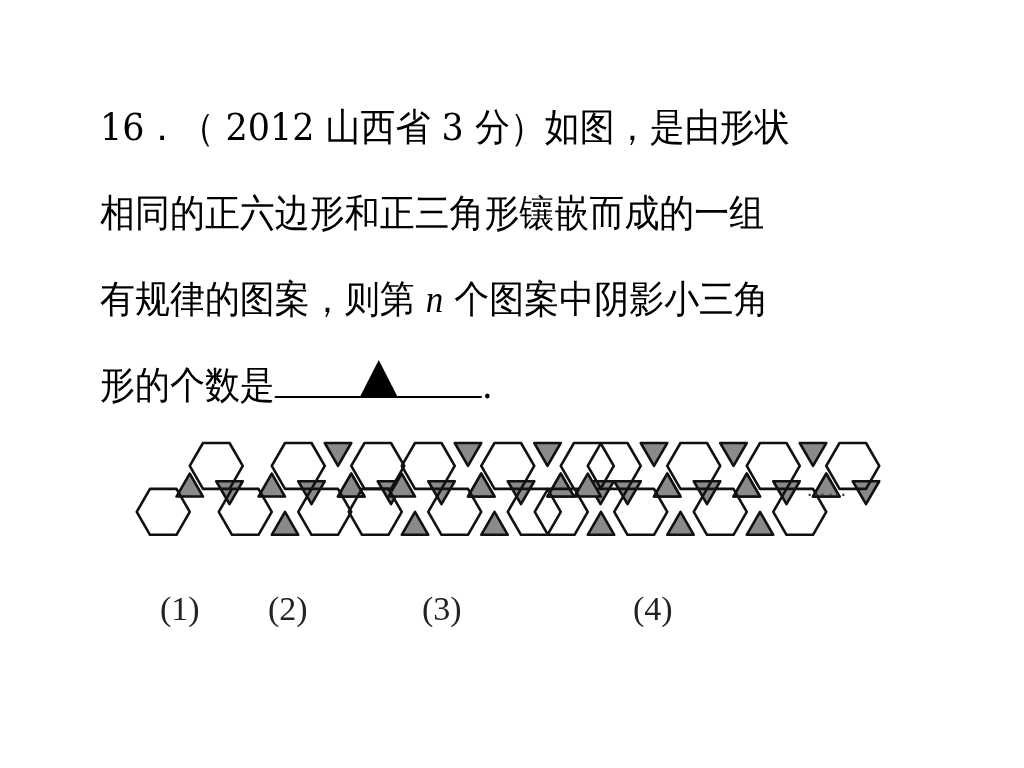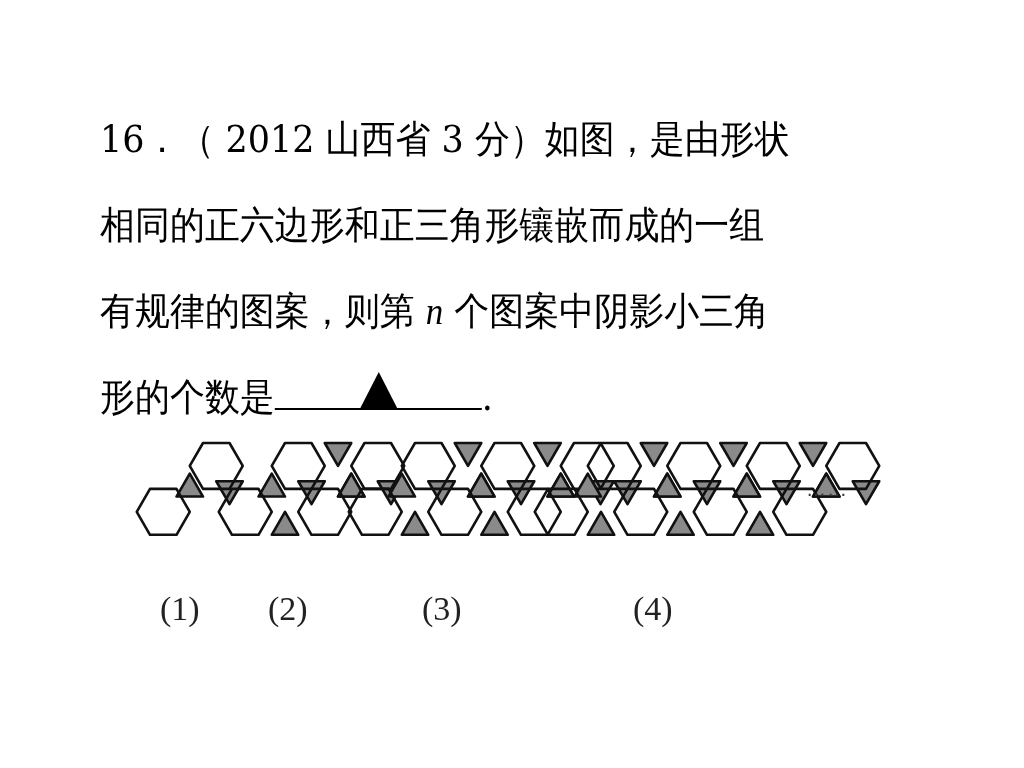--- a/index.html
+++ b/index.html
@@ -1,18 +1,18 @@
 <!DOCTYPE html>
 <html><head>
 <meta charset="utf-8">
 <style>
   html, body { margin:0; padding:0; background:#ffffff; }
   body { width:1024px; height:768px; position:relative; overflow:hidden;
          font-family: "DejaVu Serif", "Liberation Serif", serif; color:#000; }
-  .problem { position:absolute; left:100px; top:120px; width:880px; }
+  .problem { position:absolute; left:100px; top:108px; width:880px; }
   .line { font-size:38px; line-height:38px; height:38px; margin-bottom:48px; white-space:nowrap;
           letter-spacing:0px; transform: scaleX(0.92); transform-origin:left top; }
   .var-n { font-style:italic; font-family:"Liberation Serif", serif; }
   .blank { display:inline-block; width:225px; border-bottom:2px solid #000; text-align:center;
            height:30px; vertical-align:baseline; position:relative; }
   .blank .tri { position:absolute; left:50%; top:-6px; transform:translateX(-50%);
                 width:0; height:0; border-left:20px solid transparent; border-right:20px solid transparent;
                 border-bottom:36px solid #000; }
   .figures { position:absolute; left:0; top:430px; width:1024px; height:140px; }
   .labels { position:absolute; top:590px; left:0; width:1024px; height:50px; }

